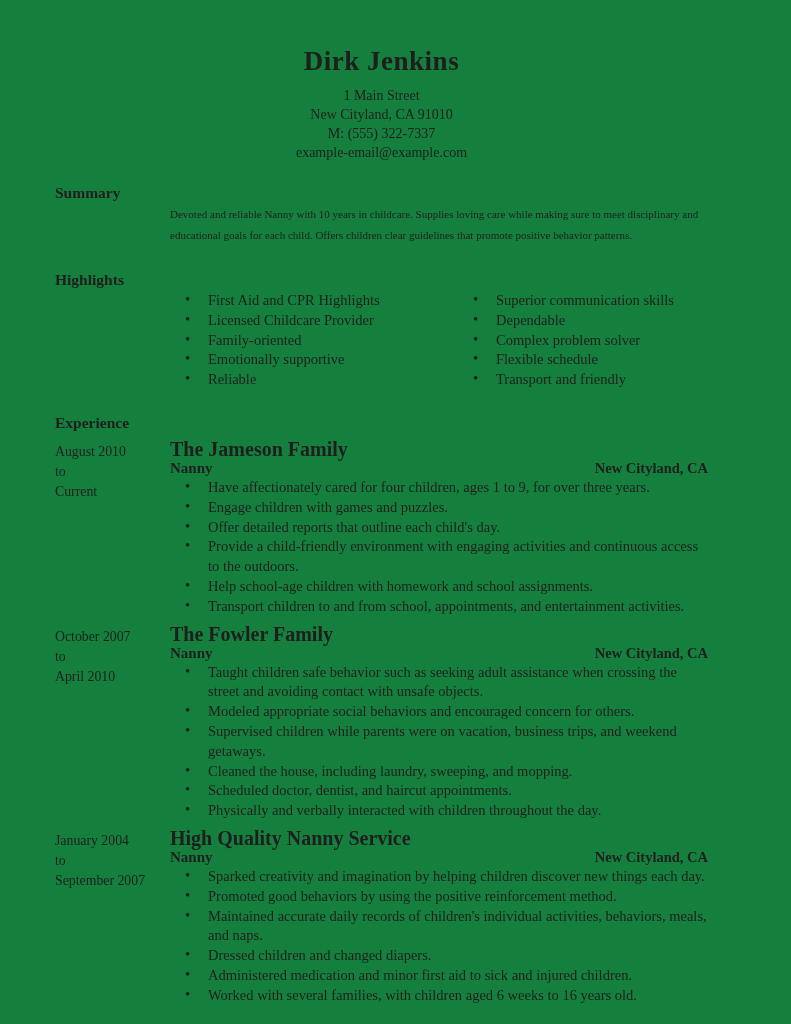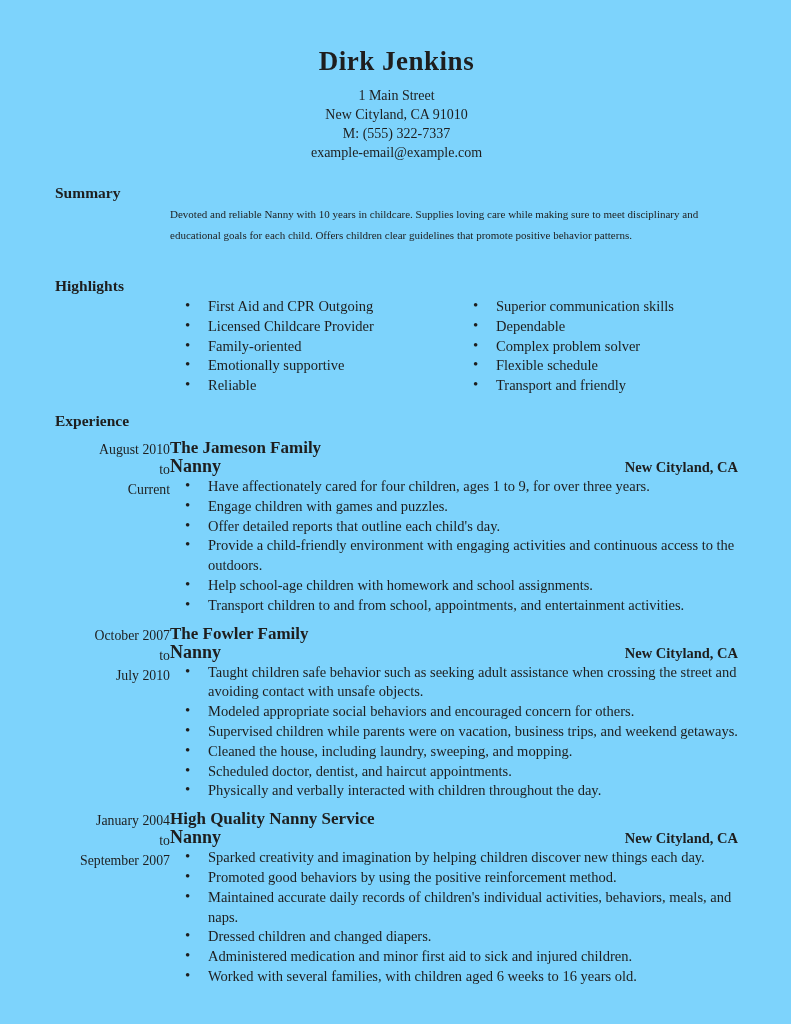--- a/index.html
+++ b/index.html
@@ -7,22 +7,22 @@
   body {
     width: 791px;
     height: 1024px;
     font-family: "Liberation Serif", serif;
     color: #1e1e1e;
     overflow: hidden;
   }
   .page {
     width: 791px;
     height: 1024px;
-    padding: 46px 53px 20px 55px;
-    background: #7dd3fc;
+    padding: 46px 83px 20px 55px;
+    background: #15803d;
   }
   
   .resume-header { text-align: center; margin-bottom: 14px; }
   .name {
     font-size: 27px;
     font-weight: bold;
     letter-spacing: 0.5px;
     margin-bottom: 9px;
   }
   .contact-line { font-size: 14px; line-height: 19px; }
@@ -33,56 +33,56 @@
     font-weight: bold;
     padding-top: 2px;
   }
   .section-body { padding-top: 22px; }
   .summary-section { margin-top: 20px; }
   .summary-text {
     font-size: 11px;
     line-height: 20.5px;
     max-width: 572px;
   }
-  .highlights-section { margin-top: 30px; }
+  .highlights-section { margin-top: 24px; }
   .highlights-cols { display: flex; }
   .highlights-col1 { width: 288px; }
   .highlights-col2 { flex: 1; }
   ul.bullets { list-style: none; }
   ul.bullets li {
     position: relative;
     padding-left: 38px;
     font-size: 14.5px;
     line-height: 19.8px;
   }
   ul.bullets li::before {
     content: "\2022";
     position: absolute;
     left: 15px;
     top: -1px;
     font-size: 15px;
   }
   .experience-section { margin-top: 14px; }
-  .experience-heading { grid-column: 1 / 3; }
+  .experience-heading { grid-column: 1 / 3; margin-top: 8px; }
   .job { display: grid; grid-template-columns: 115px 1fr; margin-top: 8px; }
   .job + .job { }
   .job-dates {
-    text-align: right;
+    text-align: left;
     font-size: 13.8px;
     line-height: 20px;
     padding-top: 2px;
   }
-  .job-company { font-size: 17px; font-weight: bold; line-height: 19px; }
+  .job-company { font-size: 20px; font-weight: bold; line-height: 19px; }
   .job-title-row {
     display: flex;
     justify-content: space-between;
     align-items: baseline;
     line-height: 19px;
   }
-  .job-title { font-size: 18px; font-weight: bold; text-align: right; }
+  .job-title { font-size: 15px; font-weight: bold; text-align: right; }
   .job-location { font-size: 14.5px; font-weight: bold; }
 </style>
 </head>
 <body>
 
 <div class="page">
 
   <div class="resume-header">
     <div class="name">Dirk Jenkins</div>
     <div class="contact-line">1 Main Street</div>
@@ -96,21 +96,21 @@
     <div class="section-body">
       <p class="summary-text">Devoted and reliable Nanny with 10 years in childcare. Supplies loving care while making sure to meet disciplinary and educational goals for each child. Offers children clear guidelines that promote positive behavior patterns.</p>
     </div>
   </div>
 
   <div class="section highlights-section">
     <div class="section-heading">Highlights</div>
     <div class="section-body">
       <div class="highlights-cols">
         <ul class="bullets highlights-col1">
-          <li>First Aid and CPR Outgoing</li>
+          <li>First Aid and CPR Highlights</li>
           <li>Licensed Childcare Provider</li>
           <li>Family-oriented</li>
           <li>Emotionally supportive</li>
           <li>Reliable</li>
         </ul>
         <ul class="bullets highlights-col2">
           <li>Superior communication skills</li>
           <li>Dependable</li>
           <li>Complex problem solver</li>
           <li>Flexible schedule</li>
@@ -143,21 +143,21 @@
           <li>Help school-age children with homework and school assignments.</li>
           <li>Transport children to and from school, appointments, and entertainment activities.</li>
         </ul>
       </div>
     </div>
 
     <div class="job experience-heading">
       <div class="job-dates">
         <div>October 2007</div>
         <div>to</div>
-        <div>July 2010</div>
+        <div>April 2010</div>
       </div>
       <div class="job-body">
         <div class="job-company">The Fowler Family</div>
         <div class="job-title-row">
           <span class="job-title">Nanny</span>
           <span class="job-location">New Cityland, CA</span>
         </div>
         <ul class="bullets">
           <li>Taught children safe behavior such as seeking adult assistance when crossing the street and avoiding contact with unsafe objects.</li>
           <li>Modeled appropriate social behaviors and encouraged concern for others.</li>

